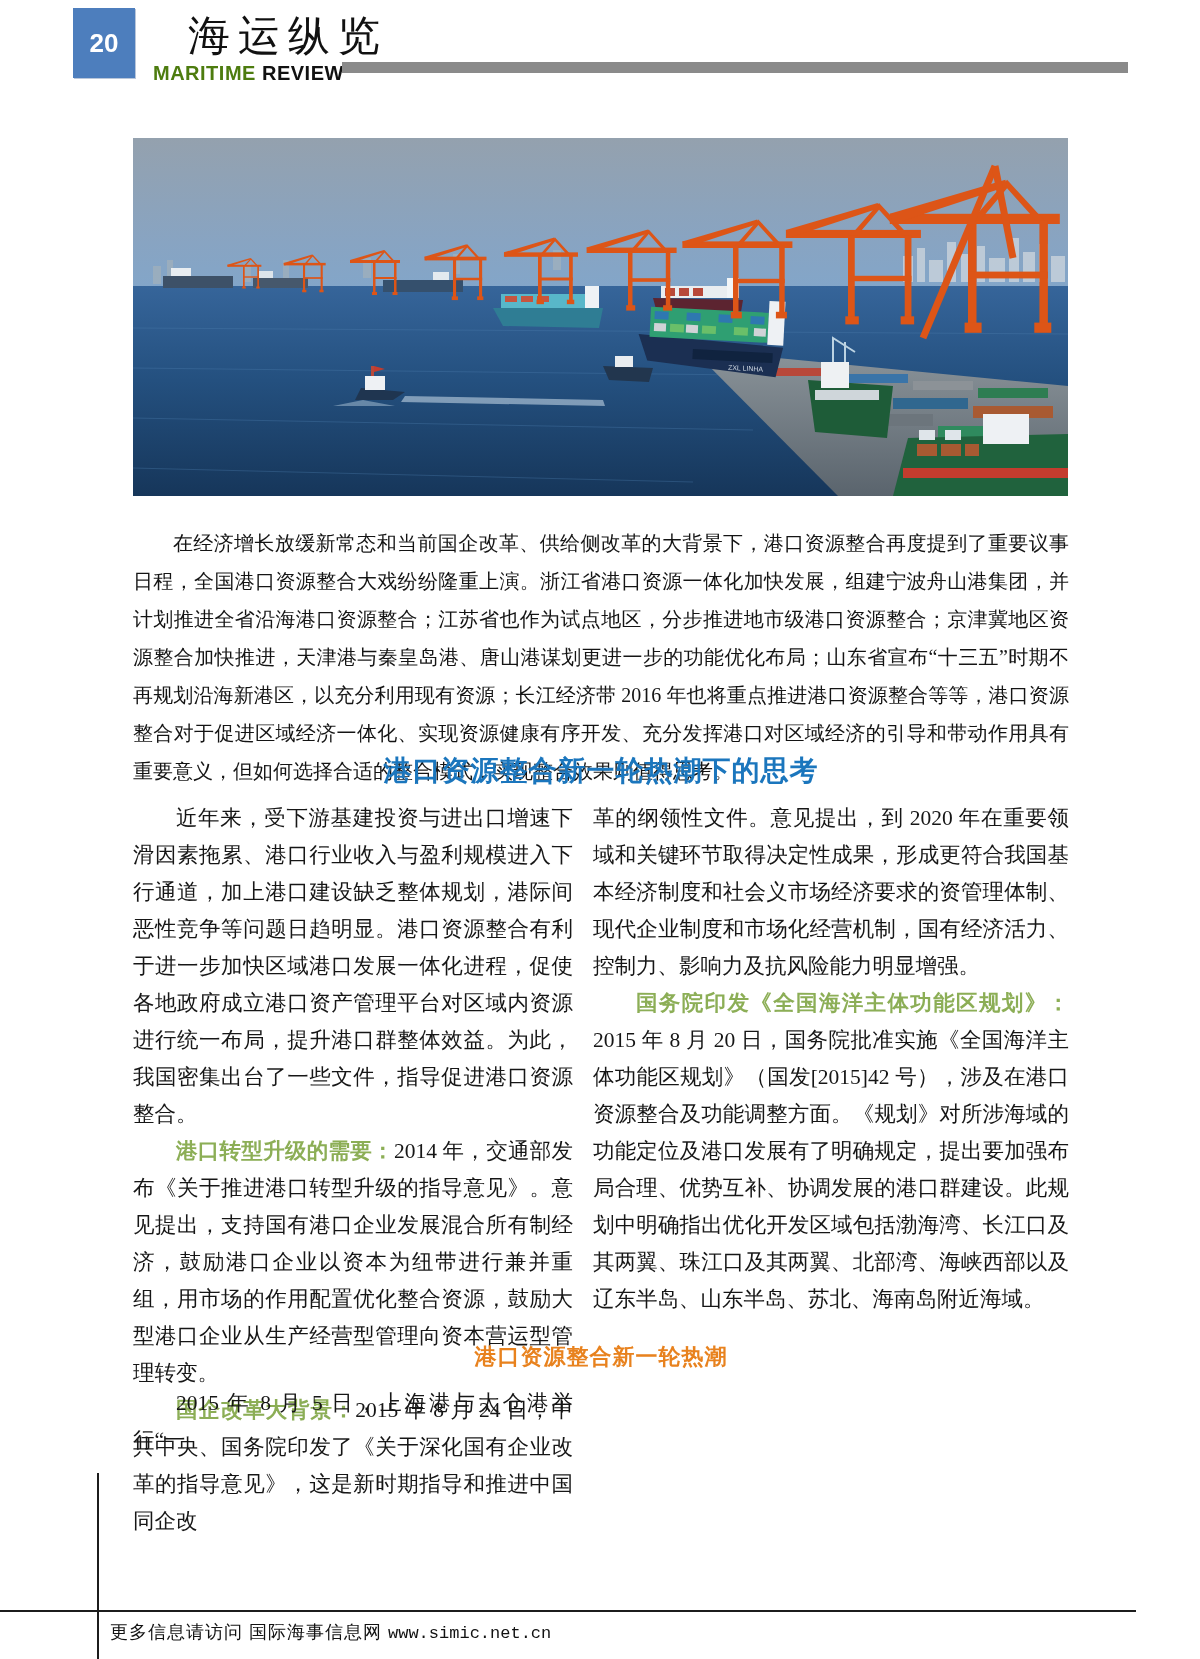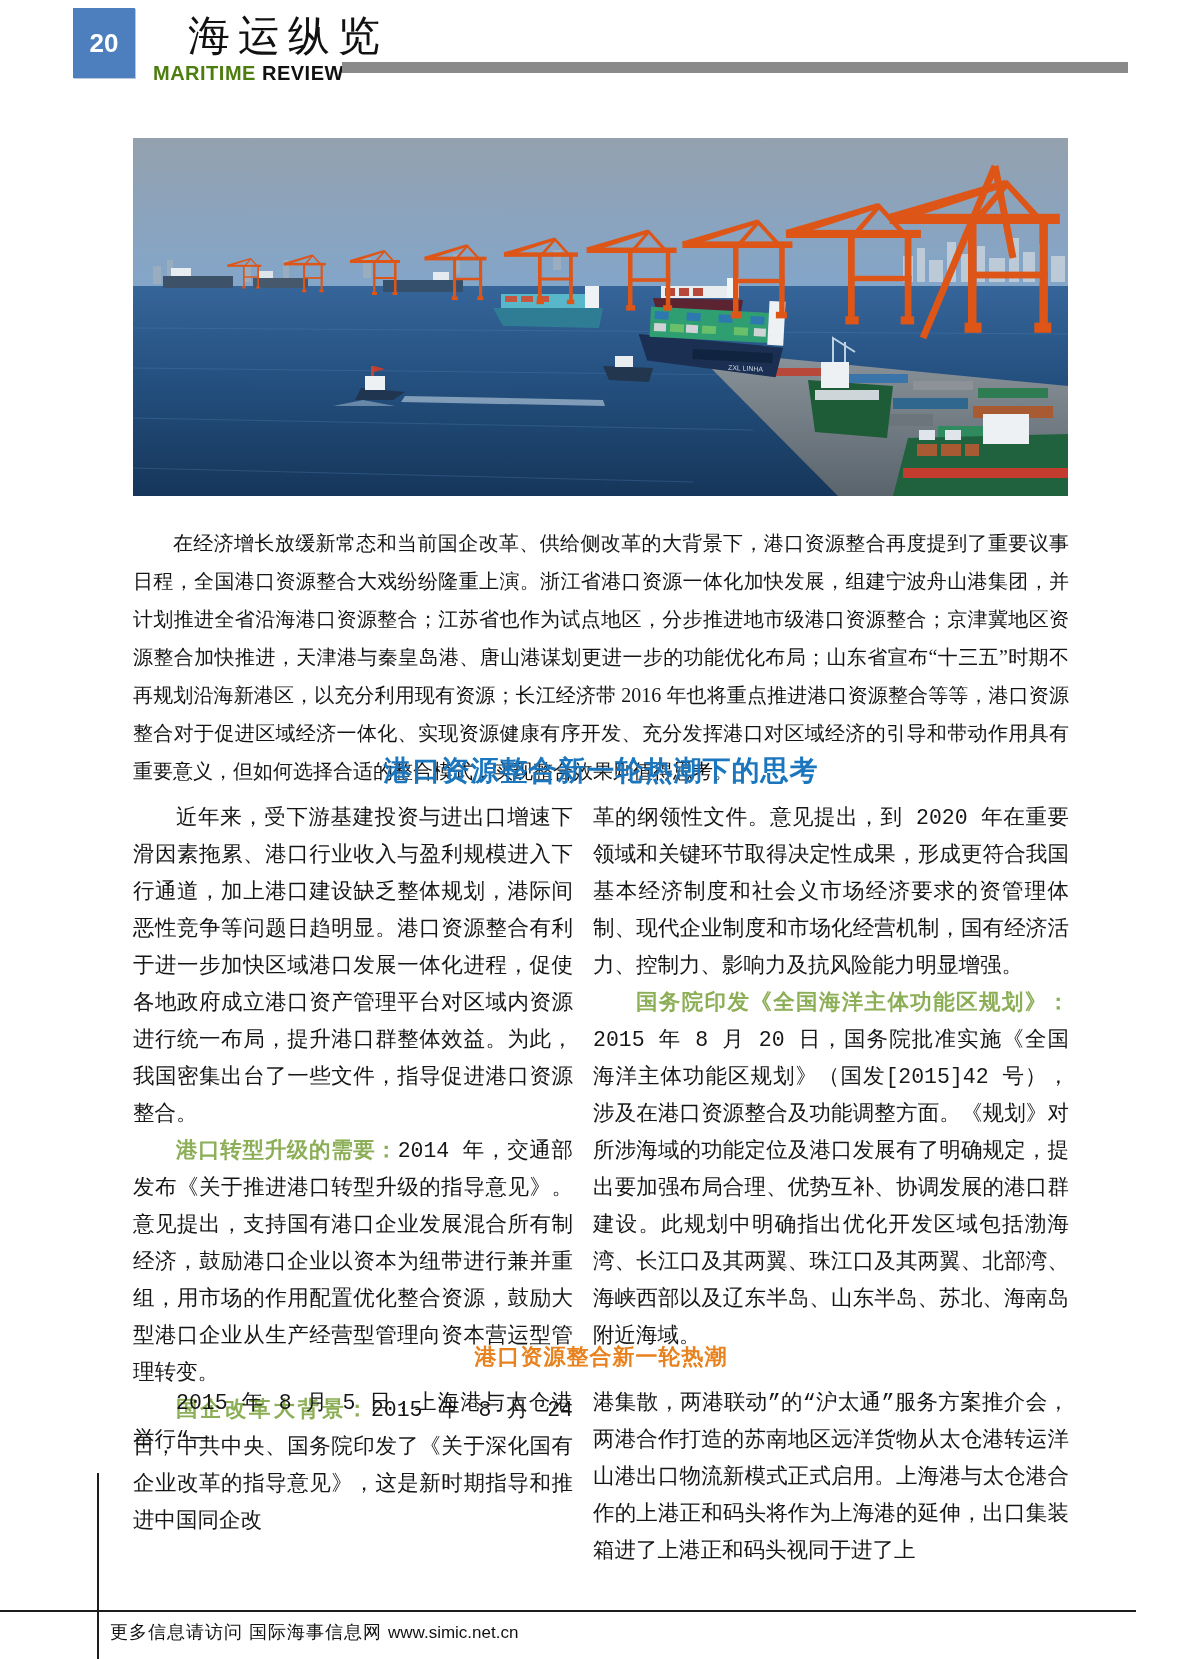--- a/index.html
+++ b/index.html
@@ -38,21 +38,21 @@
     position:absolute;left:133px;top:504px;width:936px;
     font-size:20px;line-height:38px;text-align:justify;text-indent:2em;
     font-family:"Liberation Serif", serif;color:#141414;
   }
 
   
   .main-heading{
     position:absolute;left:133px;top:752px;width:936px;text-align:center;
     font-size:28px;font-weight:bold;color:#1b76bd;letter-spacing:1px;
   }
-  .columns{position:absolute;left:133px;top:800px;width:936px;display:flex;gap:20px;font-family:Liberation Mono, monospace;}
+  .columns{position:absolute;left:133px;top:800px;width:936px;display:flex;gap:20px;}
   .col-left{width:440px;}
   .col-right{width:476px;}
   .columns p, .columns2 p{
     margin:0;font-size:21.5px;line-height:37px;text-align:justify;color:#161616;
   }
   .indent{text-indent:2em;}
   .lead{color:#8cae56;font-weight:bold;}
 
   
   .sub-heading{
@@ -64,21 +64,21 @@
     margin:0;font-size:21.5px;line-height:37px;font-weight:bold;color:#8cae56;text-align:left;
   }
 
   
   .footer-rule{position:absolute;left:0;top:1610px;width:1136px;height:2px;background:#1c1c1c;}
   .footer-vline{position:absolute;left:97px;top:1473px;width:2px;height:186px;background:#1c1c1c;}
   .footer-text{
     position:absolute;left:110px;top:1620px;
     font-family:"Liberation Sans", sans-serif;font-size:18px;color:#111;letter-spacing:1px;
   }
-  .footer-text .url{font-family:Liberation Sans, sans-serif;font-size:17px;letter-spacing:0;margin-top:8px;}
+  .footer-text .url{font-family:Liberation Mono, monospace;font-size:17px;letter-spacing:0;margin-top:8px;}
 </style>
 </head>
 <body>
 
 <div class="page">
 
   <div class="page-num-box">
     <span>20</span>
   </div>
   <div class="title-zh">海运纵览</div>
@@ -294,23 +294,20 @@
       <p class="indent"><span class="lead">国务院印发《全国海洋主体功能区规划》：</span><span>2015 年 8 月 20 日，国务院批准实施《全国海洋主体功能区规划》（国发[2015]42 号），涉及在港口资源整合及功能调整方面。《规划》对所涉海域的功能定位及港口发展有了明确规定，提出要加强布局合理、优势互补、协调发展的港口群建设。此规划中明确指出优化开发区域包括渤海湾、长江口及其两翼、珠江口及其两翼、北部湾、海峡西部以及辽东半岛、山东半岛、苏北、海南岛附近海域。</span></p>
     </div>
   </div>
 
   <div class="sub-heading">港口资源整合新一轮热潮</div>
 
   <div class="columns2 columns" style="top:1385px">
     <div class="col-left">
       <p class="indent">2015 年 8 月 5 日，上海港与太仓港举行“一</p>
     </div>
-    <div class="col-right">
-      <p>港集散，两港联动”的“沪太通”服务方案推介会，两港合作打造的苏南地区远洋货物从太仓港转运洋山港出口物流新模式正式启用。上海港与太仓港合作的上港正和码头将作为上海港的延伸，出口集装箱进了上港正和码头视同于进了上</p>
-    </div>
   </div>
 
   <div class="footer-vline"></div>
   <div class="footer-rule"></div>
   <div class="footer-text">
     <span>更多信息请访问  国际海事信息网 </span>
     <span class="url">www.simic.net.cn</span>
   </div>
 
 </div>

